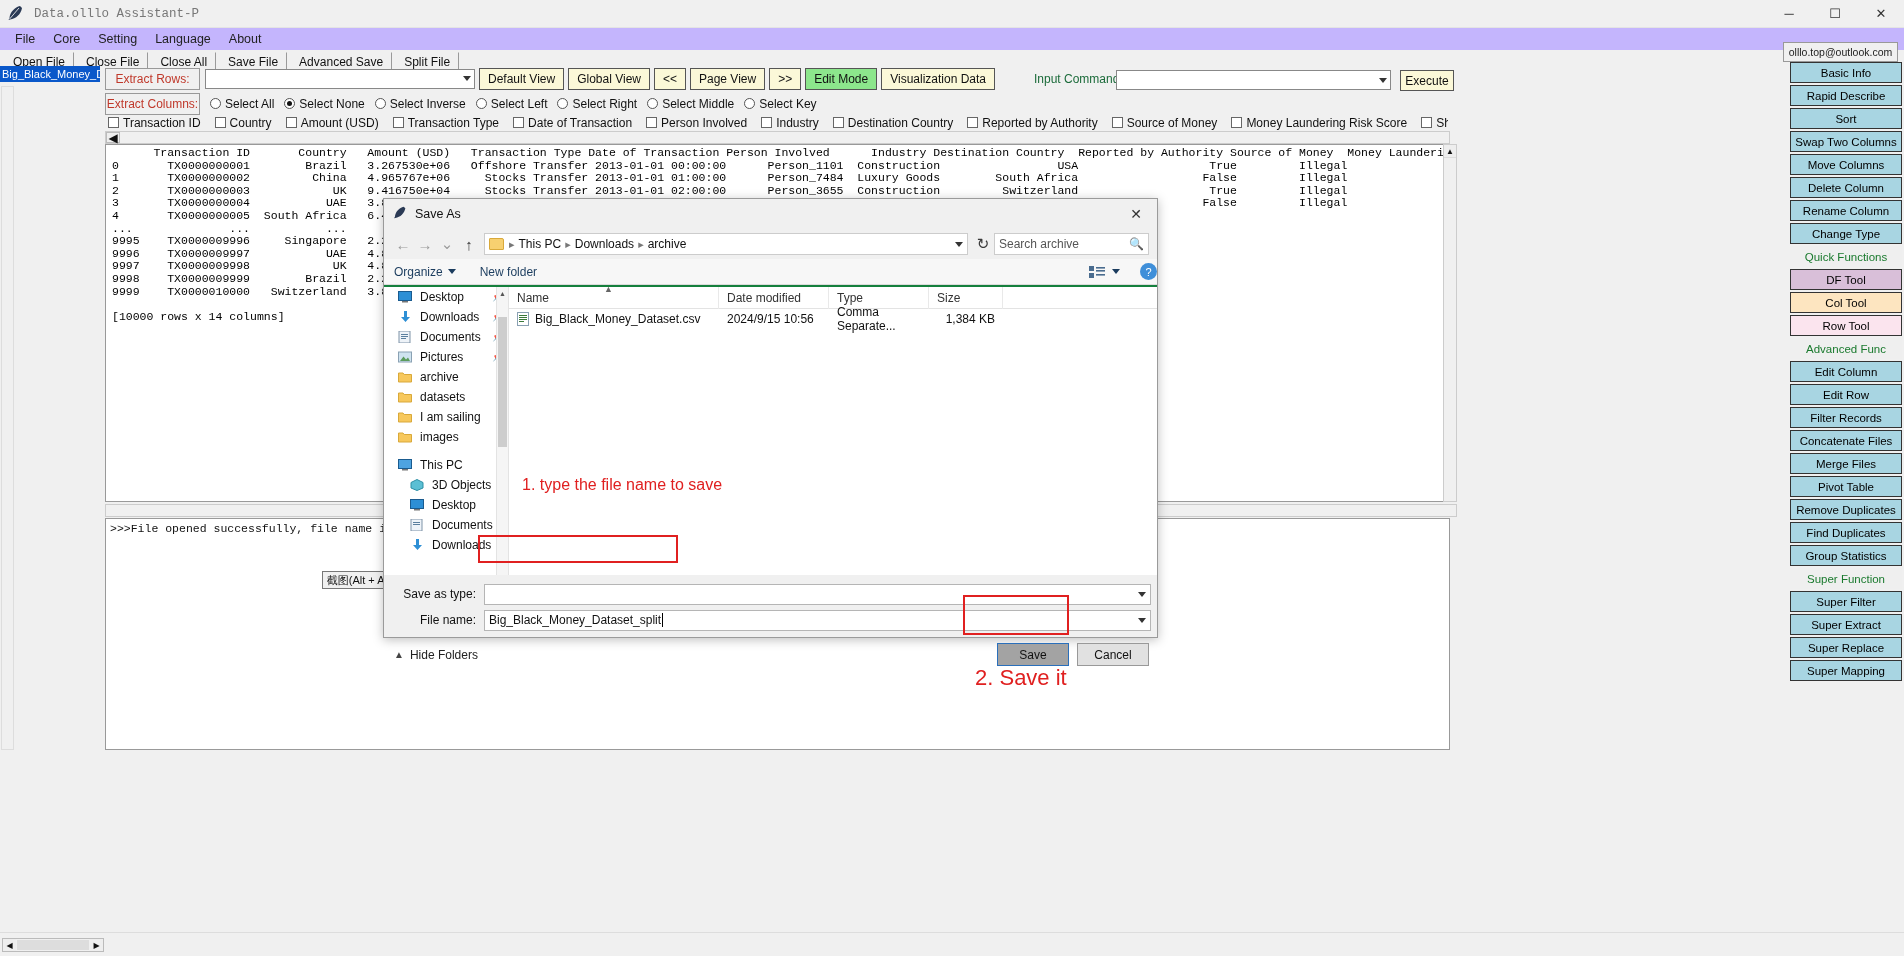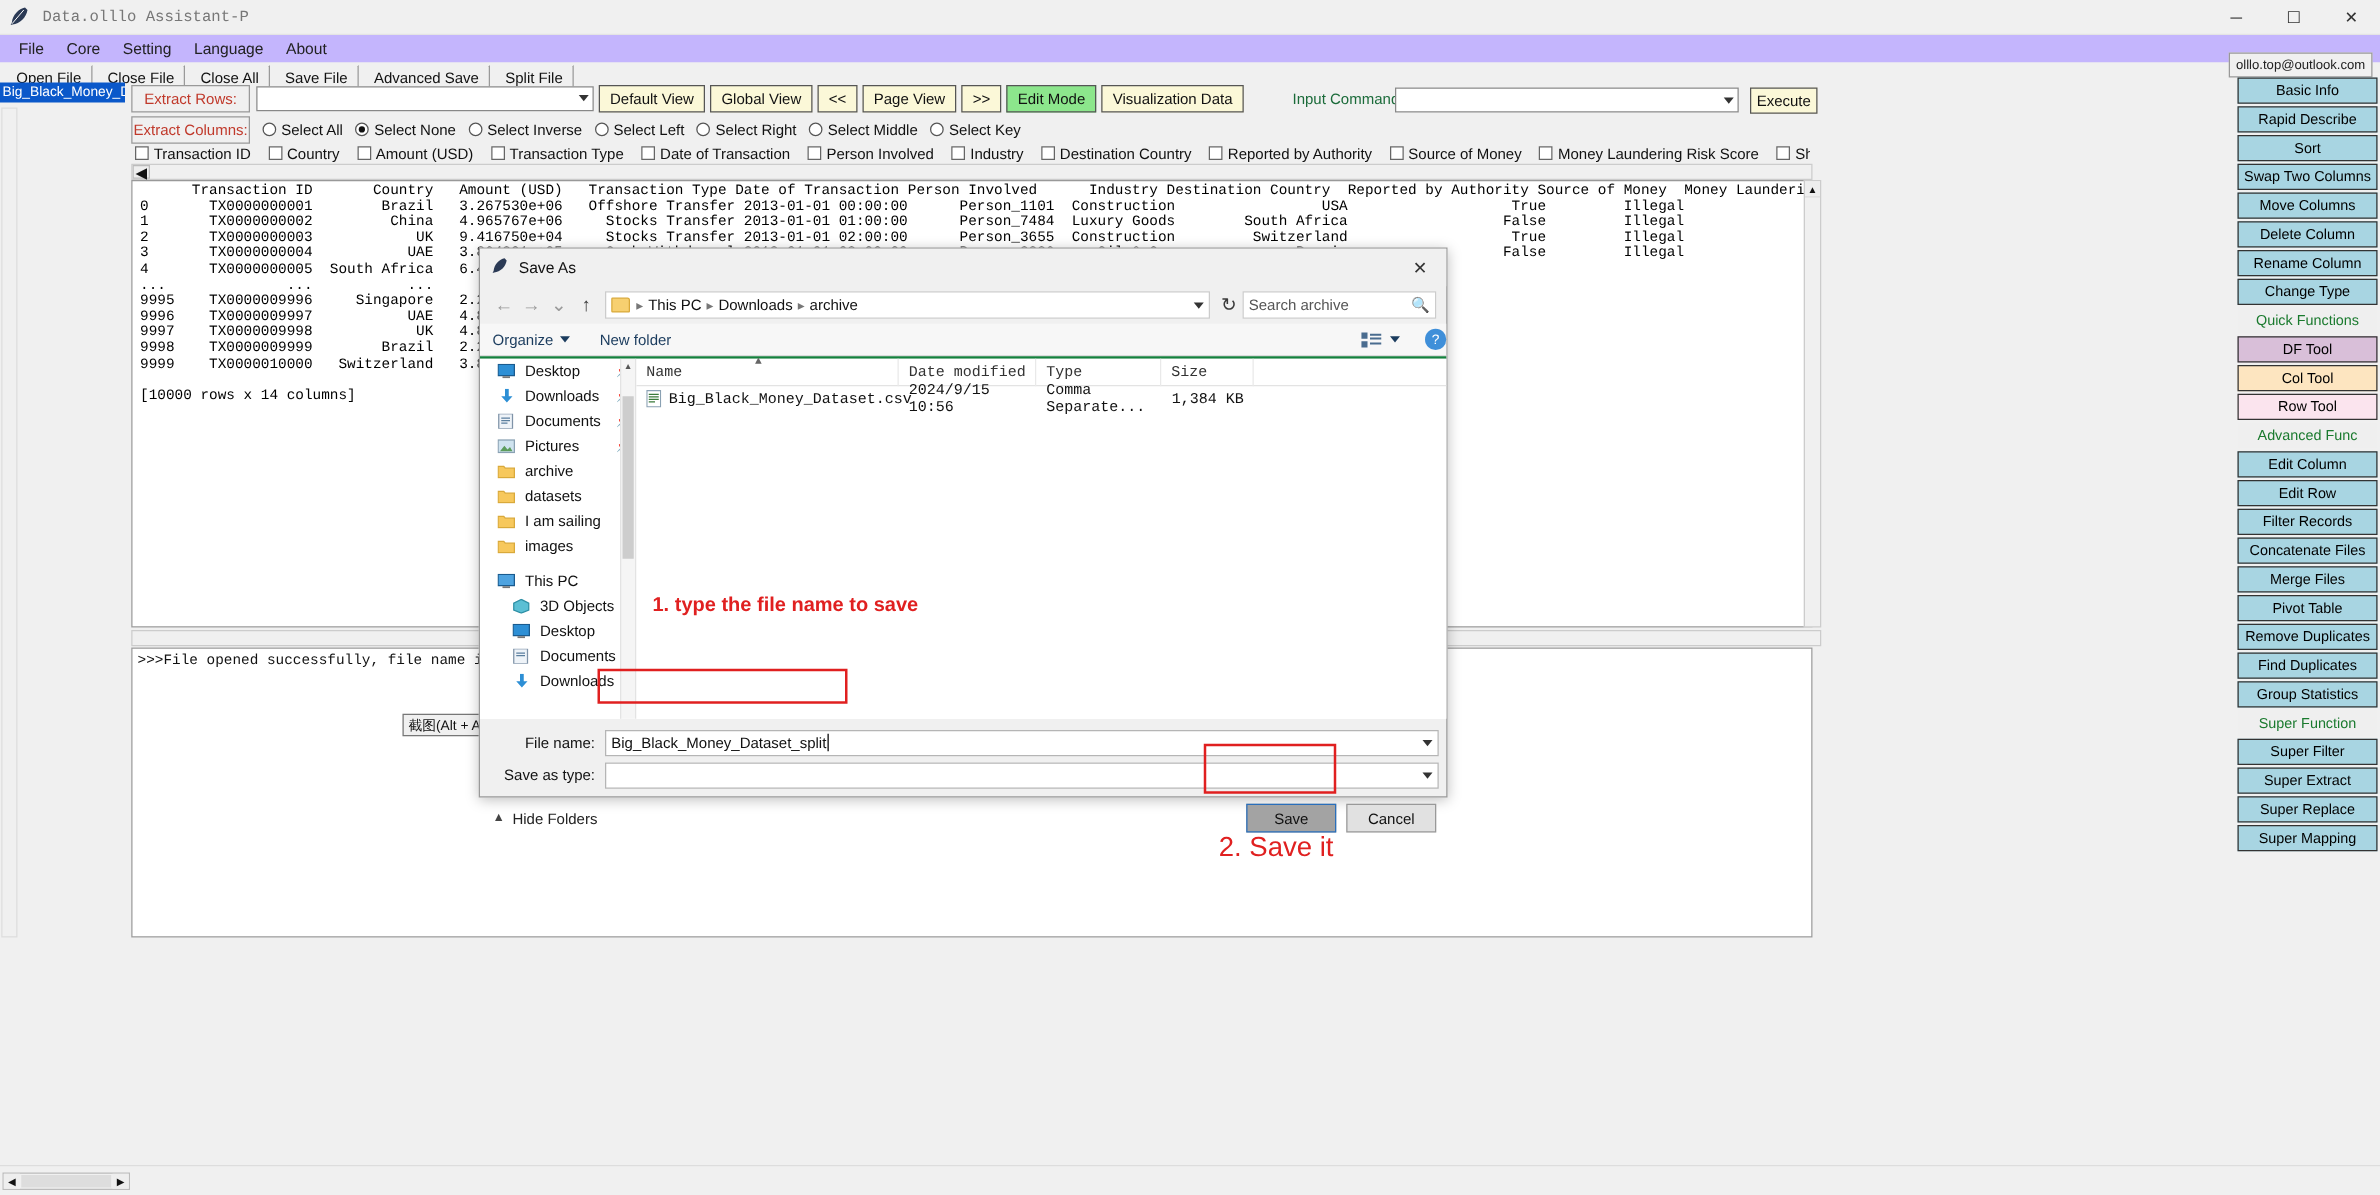--- a/index.html
+++ b/index.html
@@ -157,42 +157,42 @@
   #helpbtn { width:17px;height:17px;border-radius:50%;background:#3f8fd9;color:#fff;font-size:11px;display:flex;align-items:center;justify-content:center;margin-left:10px;}
 
   #sa-body { display:flex; height:290px; background:#fff; border-top:2px solid #15803d;}
   #sa-tree { width:125px; background:#fff; border-right:1px solid #e3e3e3; position:relative; overflow:hidden;}
   .tree-item { height:20px; display:flex; align-items:center; padding-left:14px; font-size:12px; }
   .ti-ico { width:16px; height:14px; margin-right:6px; display:flex; align-items:center;}
   .pin { margin-left:auto; margin-right:4px; color:#555; font-size:9px; }
   #tree-scroll { position:absolute; right:0; top:0; width:12px; height:290px; background:#f5f5f5; border-left:1px solid #e3e3e3;}
   #tree-scroll .tt { position:absolute; top:30px; left:1px; width:9px; height:130px; background:#cdcdcd;}
   #tree-scroll .ar { height:12px; display:flex;align-items:center;justify-content:center;font-size:7px;color:#555;}
-  #sa-files { flex:1; background:#fff;font-family:Liberation Mono, monospace; }
+  #sa-files { flex:1; background:#fff; }
   #file-hdr { height:22px; display:flex; align-items:center; border-bottom:1px solid #e3e3e3; font-size:12px; color:#333;}
   #file-hdr div { border-right:1px solid #e9e9e9; height:22px; display:flex; align-items:center; padding-left:8px; }
   .file-row { height:20px; display:flex; align-items:center; font-size:12px; }
   .file-row div { height:20px; display:flex; align-items:center; padding-left:8px; }
 
   #sa-footer { padding:6px 0 0 0; }
   .frow { display:flex; align-items:center; height:26px; padding:0 6px; }
   .flabel { width:94px; text-align:right; padding-right:8px; font-size:12px;}
   .finput { flex:1; height:21px; background:#fff; border:1px solid #b5b5b5; display:flex; align-items:center; padding:0 4px; font-size:12px;}
   .fcaret { margin-left:auto; }
   #filename-hl { position:absolute; left:478px; top:535px; width:200px; height:28px; border:2px solid #e02020; pointer-events:none;}
   #savebtn-hl { position:absolute; left:963px; top:595px; width:106px; height:40px; border:2px solid #e02020; pointer-events:none;}
   #sa-actions { display:flex; align-items:center; padding:10px 8px 0 10px;}
   #hide-folders { font-size:12px; display:flex; align-items:center; color:#222;}
   .chev { margin-right:6px; font-size:10px; color:#444;}
   .dlgbtn { width:72px; height:23px; border:1px solid #999; background:#e1e1e1; display:flex; align-items:center; justify-content:center; font-size:12px; margin-left:8px;}
   .dlgbtn.primary { border:1px solid #2a6fbb; background:#a3a3a3; }
 
   
   .anno { position:absolute; color:#e02020; font-size:16px; font-family:"Liberation Sans", sans-serif;}
-  #anno1 { left:522px; top:476px;font-weight:bold; }
+  #anno1 { left:522px; top:476px; }
   #anno2 { left:975px; top:665px; font-size:22px;}
   #arrow-svg { position:absolute; left:600px; top:520px; pointer-events:none;}
 </style>
 </head>
 <body>
 
 <div id="titlebar">
   <span id="app-icon">
     <svg width="18" height="18" viewBox="0 0 18 18">
         <path d="M14 2 C9 3 4 8 3.5 14 L2.5 16 L4 15.5 C10 15 15 10 16 4 Z" fill="#2b3a55"></path>
@@ -610,34 +610,34 @@
         </div>
         <div style="width:110px">2024/9/15 10:56</div>
         <div style="width:100px">Comma Separate...</div>
         <div style="width:74px;justify-content:flex-end;padding-right:8px">1,384 KB</div>
       </div>
     </div>
   </div>
 
   <div id="sa-footer">
     <div class="frow">
+      <div class="flabel">Save as type:</div>
+      <div class="finput">
+        <span></span>
+        <span class="caret-down fcaret"></span>
+      </div>
+    </div>
+    <div class="frow">
       <div class="flabel">File name:</div>
       <div class="finput">
         <span>Big_Black_Money_Dataset_split</span>
         <span style="border-left:1px solid #000;height:14px;margin-left:1px"></span>
         <span class="caret-down fcaret"></span>
       </div>
     </div>
-    <div class="frow">
-      <div class="flabel">Save as type:</div>
-      <div class="finput">
-        <span></span>
-        <span class="caret-down fcaret"></span>
-      </div>
-    </div>
     <div id="sa-actions">
       <div id="hide-folders">
         <span class="chev">▲</span>
         <span>Hide Folders</span>
       </div>
       <div style="margin-left:auto;display:flex">
         <div class="dlgbtn primary">Save</div>
         <div class="dlgbtn">Cancel</div>
       </div>
     </div>

